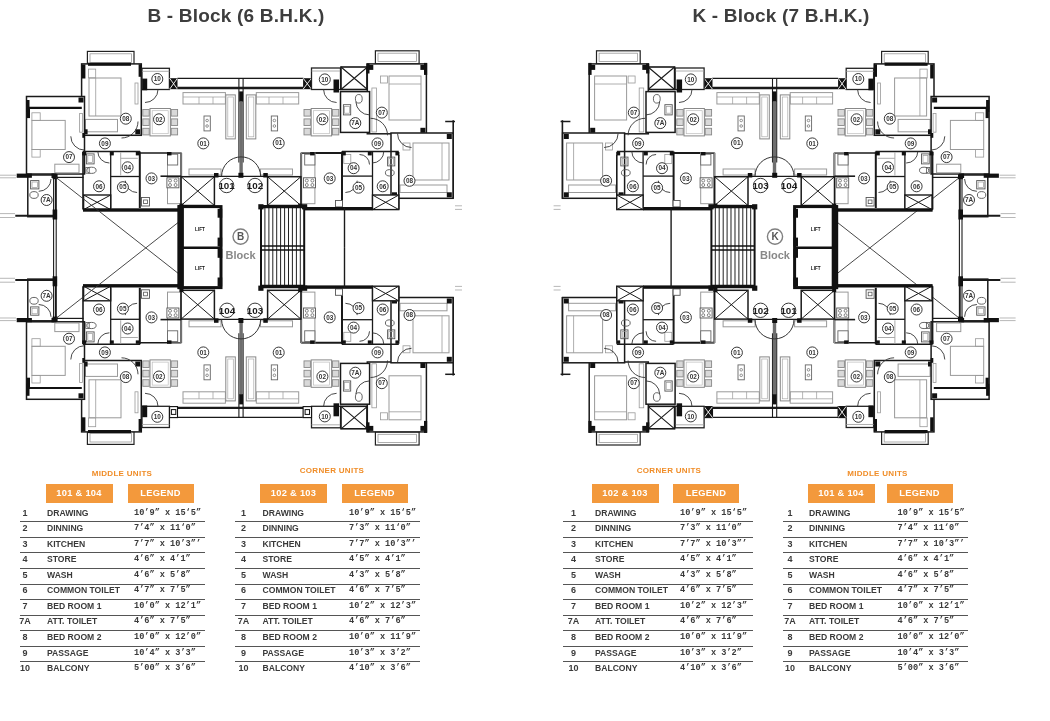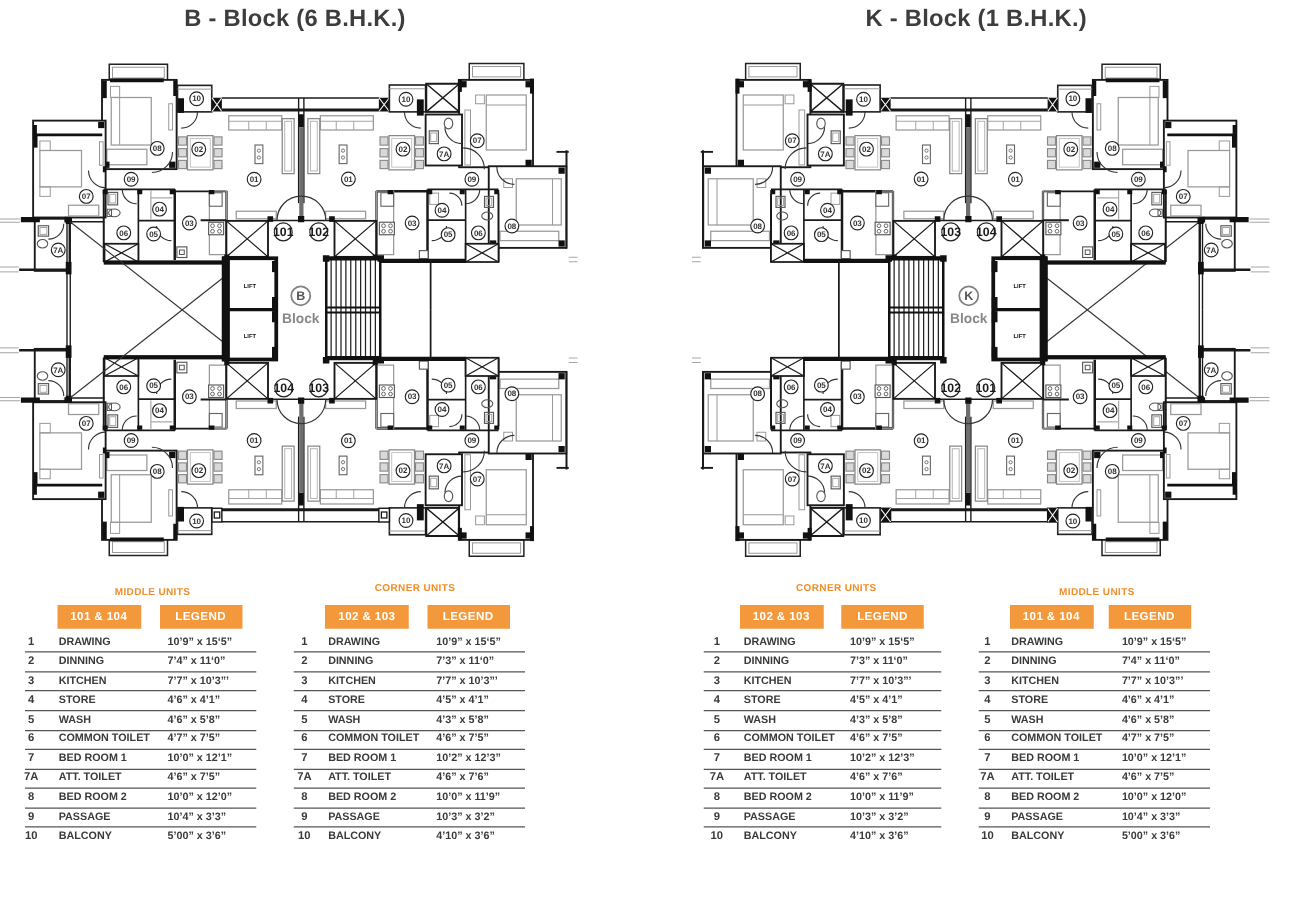--- a/index.html
+++ b/index.html
@@ -1,21 +1,21 @@
 <!DOCTYPE html>
 <html><head><meta charset="utf-8">
 <style>
 html,body{margin:0;padding:0;background:#fff;width:1050px;height:721px;overflow:hidden;}
 body{font-family:"Liberation Sans", sans-serif;position:relative;}
 .title{position:absolute;top:5px;font-size:19px;font-weight:bold;color:#3d3d3d;width:400px;text-align:center;letter-spacing:0.2px;}
 .cap{position:absolute;font-size:8px;font-weight:bold;color:#f08d28;text-align:center;letter-spacing:0.3px;}
 .btn{position:absolute;height:19.3px;background:#f3993c;color:#fff;font-size:9.3px;font-weight:bold;text-align:center;line-height:19.3px;letter-spacing:0.3px;}
 .num{position:absolute;font-size:9px;font-weight:bold;color:#3a3a3a;width:24px;text-align:center;}
 .nm{position:absolute;font-size:8.6px;font-weight:bold;color:#3a3a3a;}
-.dm{position:absolute;font-size:8.6px;font-weight:bold;color:#3a3a3a;}
+.dm{position:absolute;font-size:8.6px;font-weight:bold;color:#3a3a3a;font-family:Liberation Mono, monospace;}
 .rule{position:absolute;height:1px;background:#555;}
 svg{position:absolute;left:0;top:0;}
 </style></head>
 <body>
 
 <svg width="1050" height="721" viewBox="0 0 1050 721" xmlns="http://www.w3.org/2000/svg">
 <defs>
 <g id="half">
 
 <g>
@@ -649,21 +649,21 @@
     </g>
 
 <g text-anchor="middle" font-family="Liberation Sans, sans-serif" font-weight="bold" font-size="4.6" fill="#111">
       <text x="815.7" y="230.5">LIFT</text>
       <text x="815.7" y="270">LIFT</text>
     </g>
 </svg>
 
 <div class="title" style="left:36px;">B - Block (6 B.H.K.)</div>
 
-<div class="title" style="left:581px;">K - Block (1 B.H.K.)</div>
+<div class="title" style="left:581px;">K - Block (7 B.H.K.)</div>
 
 <div class="cap" style="left:62px;top:469px;width:120px;">MIDDLE UNITS</div>
 
 <div class="btn" style="left:45.5px;top:483.9px;width:67px;">101 &amp; 104</div>
 
 <div class="btn" style="left:127.5px;top:483.9px;width:66px;">LEGEND</div>
 
 <div class="num" style="left:13px;top:507.5px;">1</div>
 <div class="nm" style="left:47px;top:507.5px;">DRAWING</div>
 <div class="dm" style="left:134px;top:507.5px;">10’9” x 15‘5”</div>

